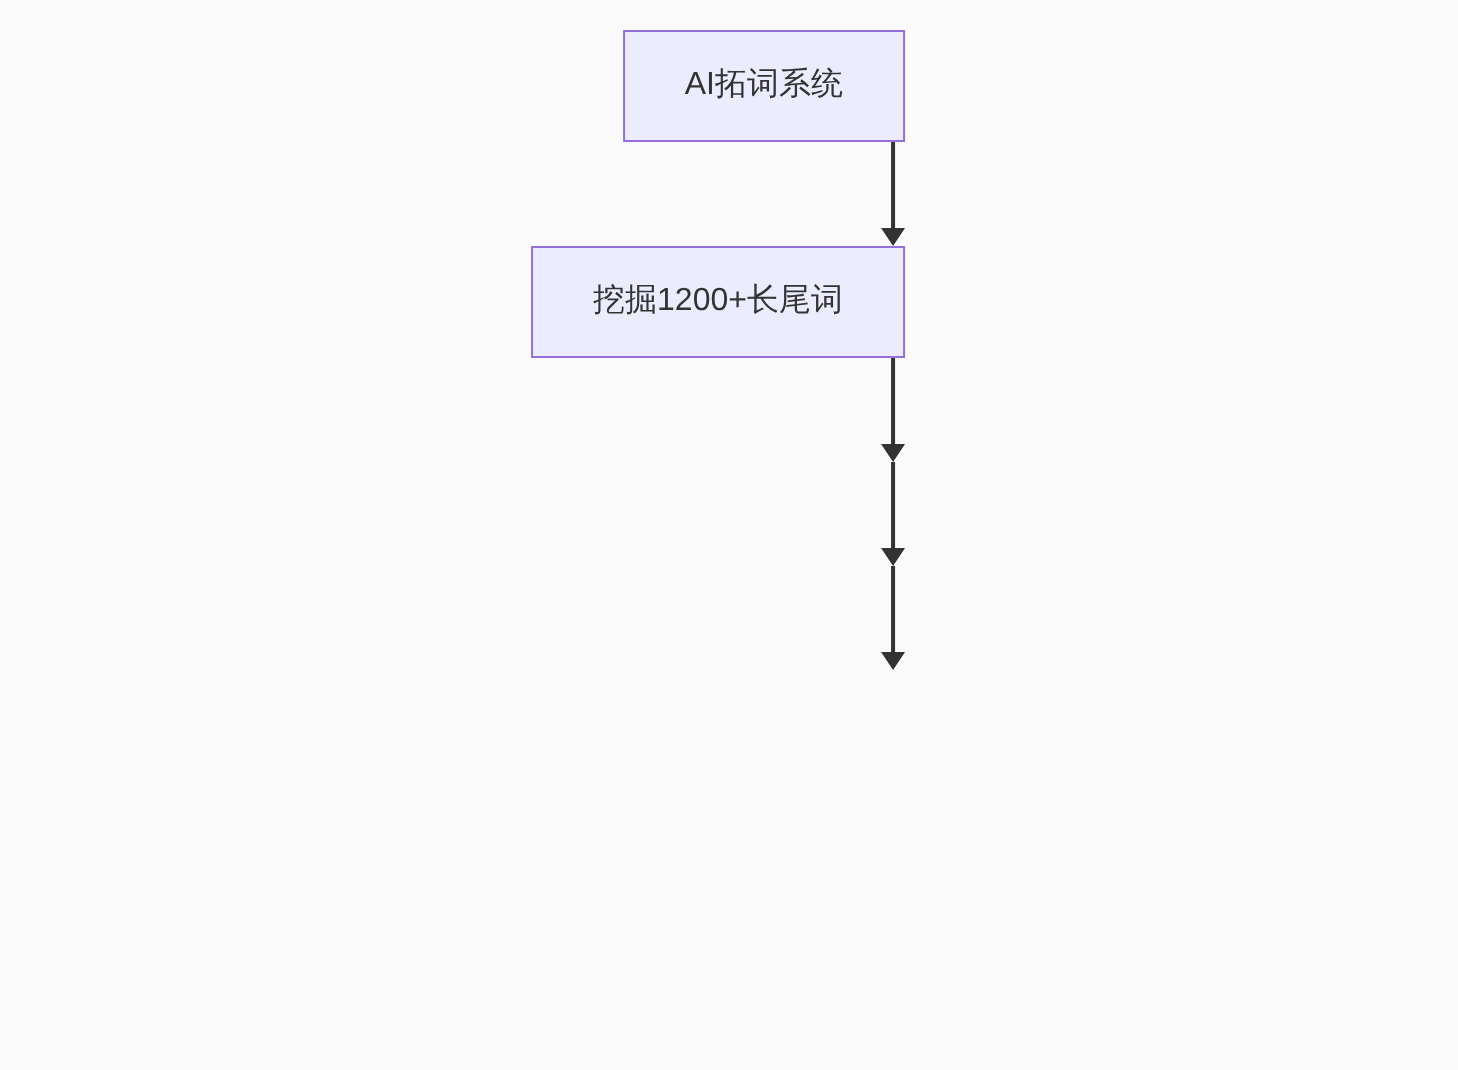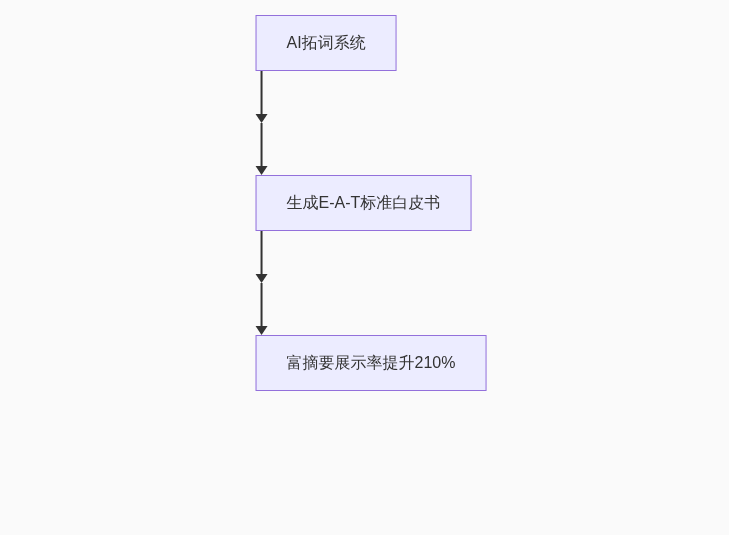--- a/index.html
+++ b/index.html
@@ -16,26 +16,26 @@
     font-family: "Liberation Sans", "DejaVu Sans", sans-serif;
   }
   .canvas {
     position: relative;
     width: 729px;
     height: 535px;
     background: var(--canvas-bg);
   }
   .flow-column {
     position: absolute;
-    left: 371px;
+    left: 359px;
     top: 15px;
     transform: translateX(-50%);
     display: flex;
     flex-direction: column;
-    align-items: flex-start;
+    align-items: flex-end;
   }
   .node {
     background: var(--node-fill);
     border: 1px solid var(--node-border);
     color: var(--node-text);
     min-height: 56px;
     padding: 0 30px;
     display: flex;
     align-items: center;
     justify-content: center;
@@ -70,39 +70,36 @@
 
     <div class="node">
       <span>AI拓词系统</span>
     </div>
 
     <div class="arrow">
       <div class="arrow-line"></div>
       <div class="arrow-head"></div>
     </div>
 
-
-    <div class="arrow">
-      <div class="arrow-line"></div>
-      <div class="arrow-head"></div>
-    </div>
-
     <div class="node">
-      <span>生成E-A-T标准白皮书</span>
+      <span>挖掘1200+长尾词</span>
     </div>
 
     <div class="arrow">
       <div class="arrow-line"></div>
       <div class="arrow-head"></div>
     </div>
 
 
     <div class="arrow">
       <div class="arrow-line"></div>
       <div class="arrow-head"></div>
     </div>
 
-    <div class="node">
-      <span>富摘要展示率提升210%</span>
+
+    <div class="arrow">
+      <div class="arrow-line"></div>
+      <div class="arrow-head"></div>
     </div>
+
 
   </div>
 </div>
 
 </body></html>

